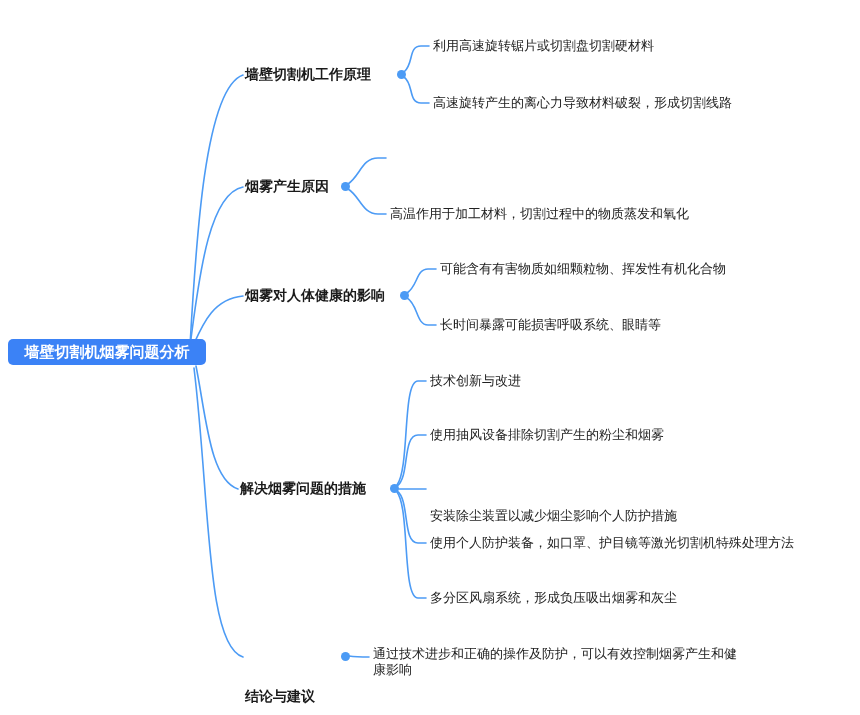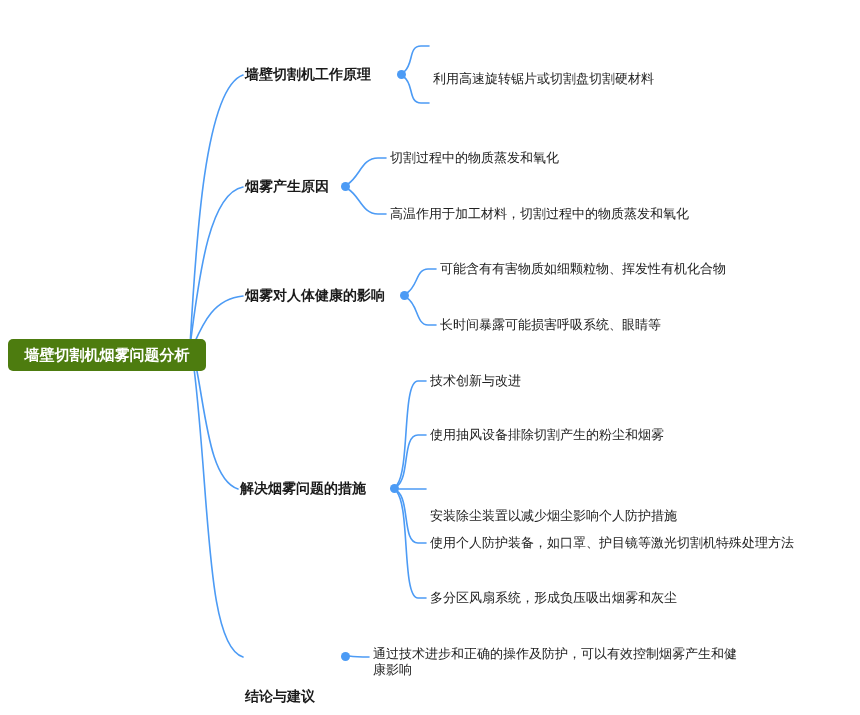--- a/index.html
+++ b/index.html
@@ -27,22 +27,22 @@
     stroke: #4C9BF5;
     stroke-width: 1.6;
     stroke-linecap: round;
   }
 
   .root-node {
     position: absolute;
     left: 8px;
     top: 339px;
     width: 198px;
-    height: 32px;
-    background: #4d7c0f;
+    height: 26px;
+    background: #3b82f6;
     border-radius: 5px;
     color: #ffffff;
     font-size: 15px;
     font-weight: bold;
     display: flex;
     align-items: center;
     justify-content: center;
     white-space: nowrap;
     cursor: pointer;
   }
@@ -123,23 +123,23 @@
   <div class="branch-label" style="left:240px; top:478px;">解决烟雾问题的措施</div>
   <div class="branch-label" style="left:245px; top:285px;">烟雾对人体健康的影响</div>
   <div class="branch-label" style="left:245px; top:646px;margin-top:40px;">结论与建议</div>
 
   <div class="dot" style="left:397px; top:70px;"></div>
   <div class="dot" style="left:341px; top:182px;"></div>
   <div class="dot" style="left:400px; top:291px;"></div>
   <div class="dot" style="left:390px; top:484px;"></div>
   <div class="dot" style="left:341px; top:652px;"></div>
 
-  <div class="leaf" style="left:433px; top:36px;margin-top:33px;">利用高速旋转锯片或切割盘切割硬材料</div>
+  <div class="leaf" style="left:433px; top:36px;">利用高速旋转锯片或切割盘切割硬材料</div>
+  <div class="leaf" style="left:433px; top:93px;">高速旋转产生的离心力导致材料破裂，形成切割线路</div>
 
-  <div class="leaf" style="left:390px; top:148px;">切割过程中的物质蒸发和氧化</div>
   <div class="leaf" style="left:390px; top:204px;">高温作用于加工材料，切割过程中的物质蒸发和氧化</div>
 
   <div class="leaf" style="left:440px; top:259px;">可能含有有害物质如细颗粒物、挥发性有机化合物</div>
   <div class="leaf" style="left:440px; top:315px;">长时间暴露可能损害呼吸系统、眼睛等</div>
 
   <div class="leaf" style="left:430px; top:371px;">技术创新与改进</div>
   <div class="leaf" style="left:430px; top:425px;">使用抽风设备排除切割产生的粉尘和烟雾</div>
   <div class="leaf" style="left:430px; top:458px;margin-top:48px;">安装除尘装置以减少烟尘影响个人防护措施</div>
   <div class="leaf" style="left:430px; top:533px;">使用个人防护装备，如口罩、护目镜等激光切割机特殊处理方法</div>
   <div class="leaf" style="left:430px; top:588px;">多分区风扇系统，形成负压吸出烟雾和灰尘</div>

